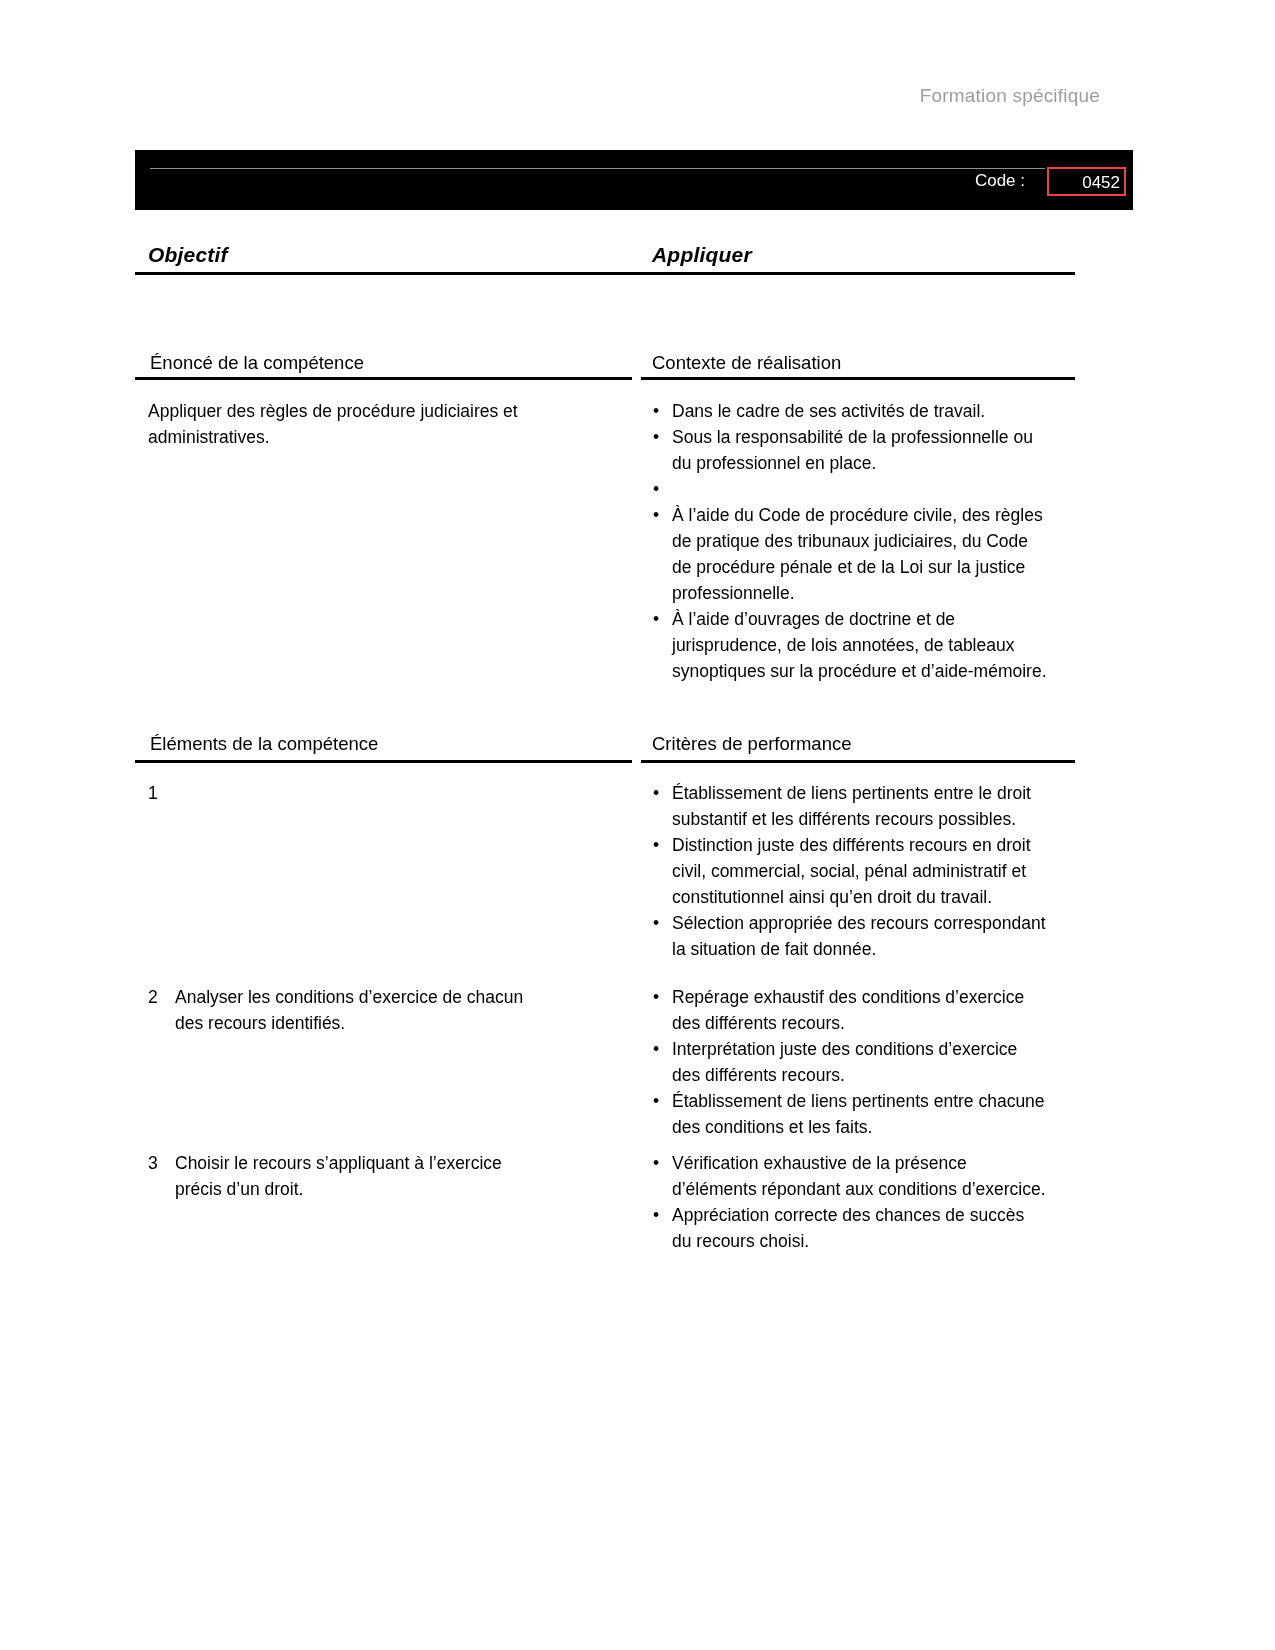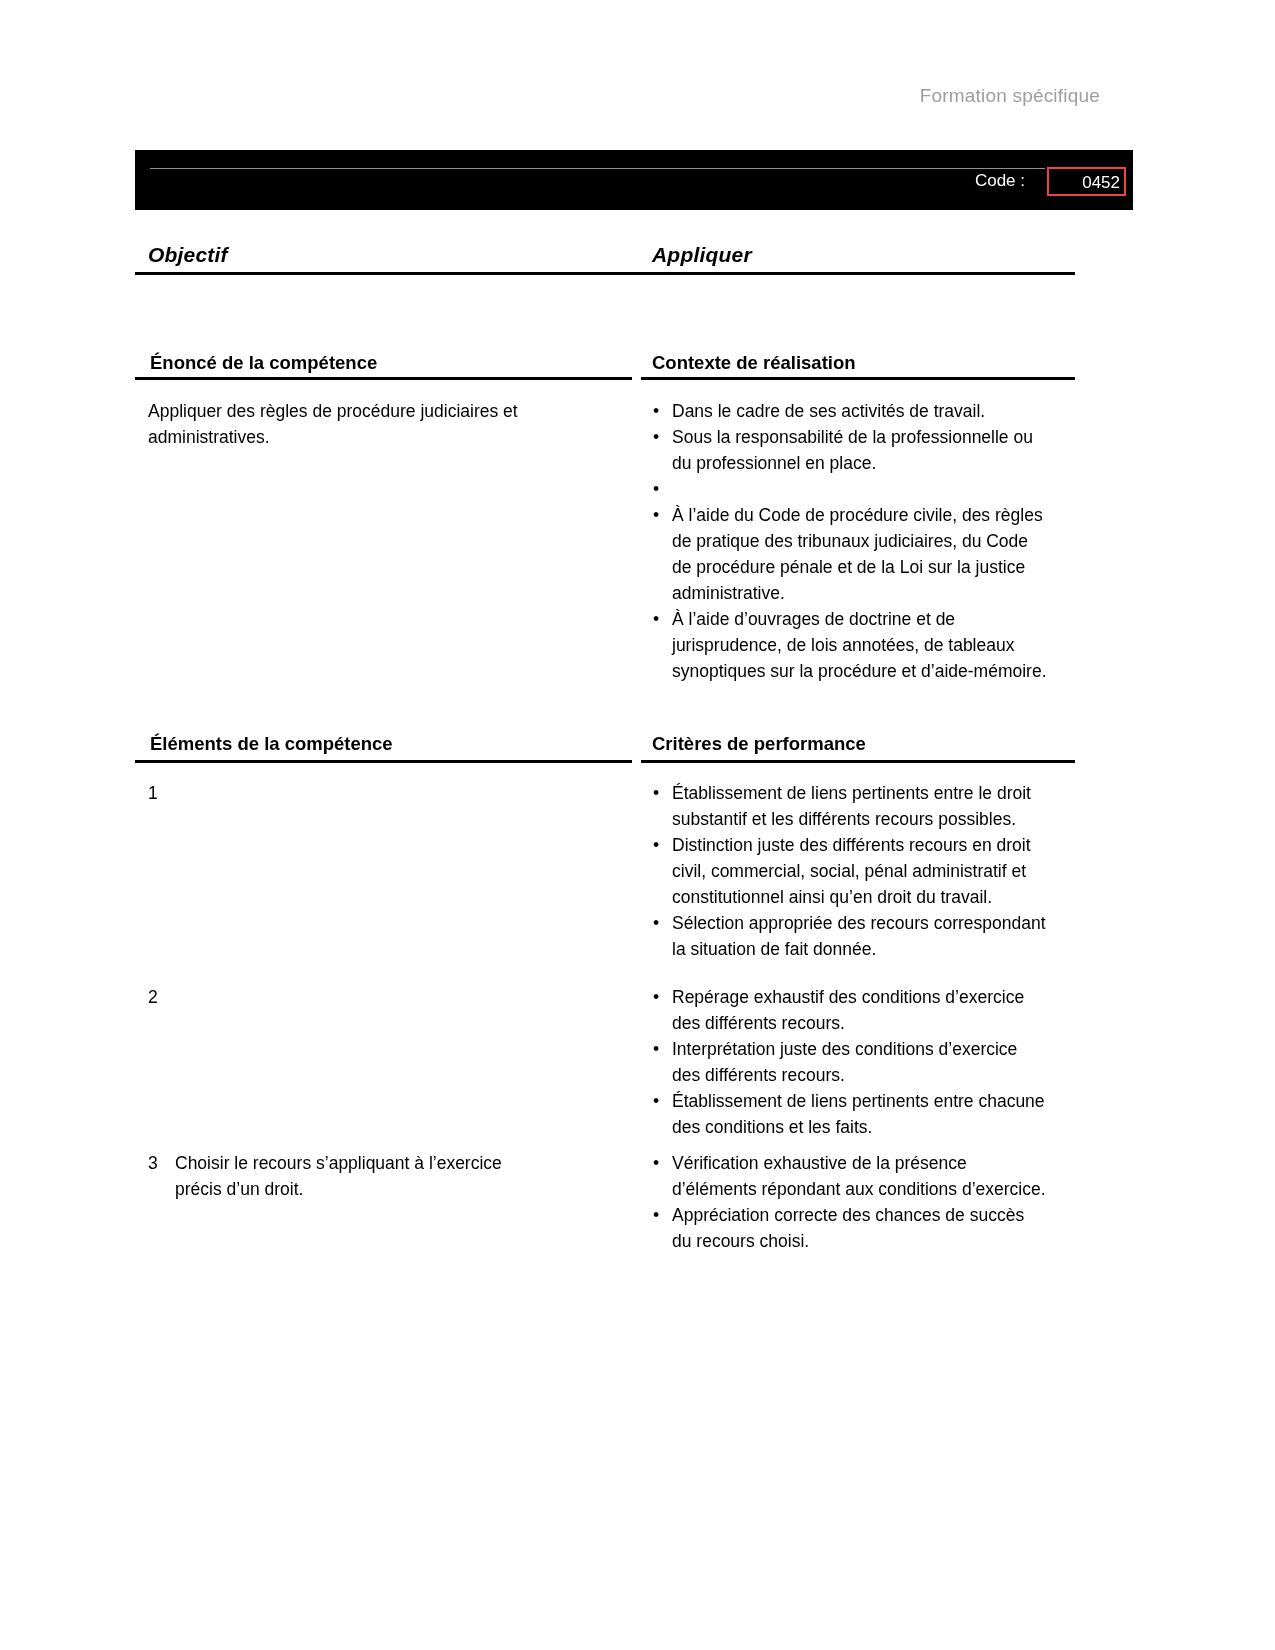--- a/index.html
+++ b/index.html
@@ -76,21 +76,21 @@
   .colhead.right { left: 652px; top: 243px; }
   .rule {
     position: absolute;
     height: 3px;
     background: #000000;
   }
   .rule-main { left: 135px; top: 272px; width: 940px; }
   
   .sechead {
     position: absolute;
-    font-weight: bold;
+    font-weight: normal;
     font-size: 18.5px;
   }
   .sechead.a-left  { left: 150px; top: 352px; }
   .sechead.a-right { left: 652px; top: 352px; }
   .sechead.b-left  { left: 150px; top: 733px; }
   .sechead.b-right { left: 652px; top: 733px; }
   .rule-a-left  { left: 135px; top: 377px; width: 497px; }
   .rule-a-right { left: 641px; top: 377px; width: 434px; }
   .rule-b-left  { left: 135px; top: 760px; width: 497px; }
   .rule-b-right { left: 641px; top: 760px; width: 434px; }
@@ -212,21 +212,21 @@
 du professionnel en place.</span>
     </div>
     <div class="bullet">
       <span class="marker">•</span>
     </div>
     <div class="bullet">
       <span class="marker">•</span>
       <span class="btext">À l’aide du Code de procédure civile, des règles
 de pratique des tribunaux judiciaires, du Code
 de procédure pénale et de la Loi sur la justice
-administrative.</span>
+professionnelle.</span>
     </div>
     <div class="bullet">
       <span class="marker">•</span>
       <span class="btext">À l’aide d’ouvrages de doctrine et de
 jurisprudence, de lois annotées, de tableaux
 synoptiques sur la procédure et d’aide-mémoire.</span>
     </div>
   </div>
 
   <div class="sechead b-left">Éléments de la compétence</div>
@@ -251,20 +251,22 @@
     </div>
     <div class="bullet">
       <span class="marker">•</span>
       <span class="btext">Sélection appropriée des recours correspondant
 la situation de fait donnée.</span>
     </div>
   </div>
 
   <div class="num-item i2">
     <span class="num">2</span>
+    <span class="bodytext">Analyser les conditions d’exercice de chacun
+des recours identifiés.</span>
   </div>
   <div class="bullets g2">
     <div class="bullet">
       <span class="marker">•</span>
       <span class="btext">Repérage exhaustif des conditions d’exercice
 des différents recours.</span>
     </div>
     <div class="bullet">
       <span class="marker">•</span>
       <span class="btext">Interprétation juste des conditions d’exercice

